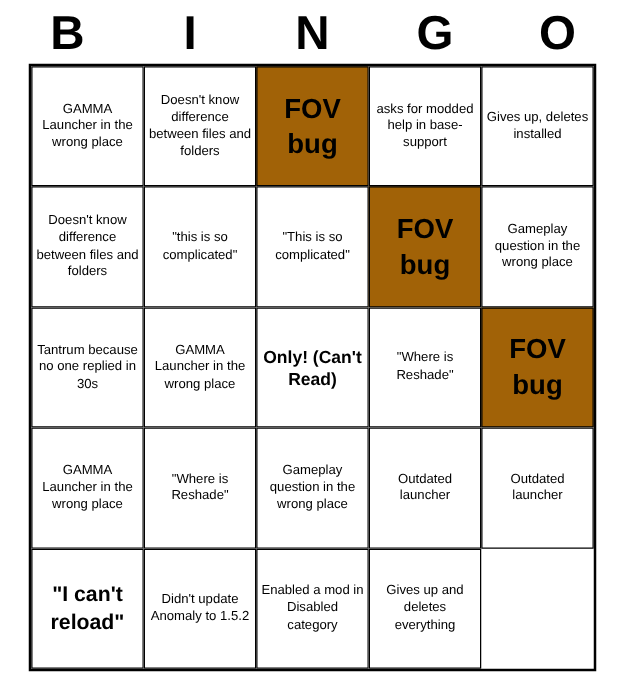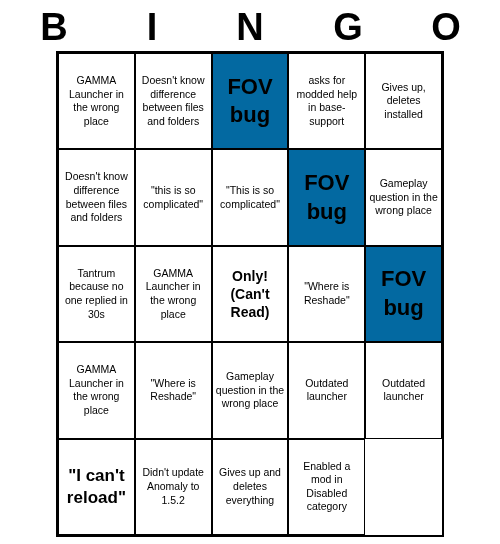--- a/index.html
+++ b/index.html
@@ -24,38 +24,38 @@
       font-size: 38px;
       font-weight: bold;
       width: 90px;
       text-align: center;
       color: #000;
     }
     .bingo-grid {
       display: grid;
       grid-template-columns: repeat(5, 1fr);
       grid-template-rows: repeat(5, 1fr);
-      width: 388px;
+      width: 454px;
       height: 486px;
       border: 2px solid #000;
     }
     .bingo-cell {
       border: 1px solid #000;
       display: flex;
       align-items: center;
       justify-content: center;
       text-align: center;
       font-size: 10.5px;
       line-height: 1.3;
       padding: 3px;
       background: #fff;
       color: #000;
     }
     .bingo-cell.highlighted {
-      background: #0369a1;
+      background: #a16207;
     }
     .bingo-cell.large-text {
       font-size: 22px;
       font-weight: bold;
     }
     .bingo-cell.medium-text {
       font-size: 17px;
       font-weight: bold;
     }
     .bingo-cell.free {
@@ -90,15 +90,15 @@
     <div class="bingo-cell free">Only! (Can't Read)</div>
     <div class="bingo-cell">"Where is Reshade"</div>
     <div class="bingo-cell highlighted large-text">FOV bug</div>
     <div class="bingo-cell">GAMMA Launcher in the wrong place</div>
     <div class="bingo-cell">"Where is Reshade"</div>
     <div class="bingo-cell">Gameplay question in the wrong place</div>
     <div class="bingo-cell">Outdated launcher</div>
     <div class="bingo-cell">Outdated launcher</div>
     <div class="bingo-cell medium-text">"I can't reload"</div>
     <div class="bingo-cell">Didn't update Anomaly to 1.5.2</div>
+    <div class="bingo-cell">Enabled a mod in Disabled category</div>
     <div class="bingo-cell">Gives up and deletes everything</div>
-    <div class="bingo-cell">Enabled a mod in Disabled category</div>
   </div>
 
 </body></html>

